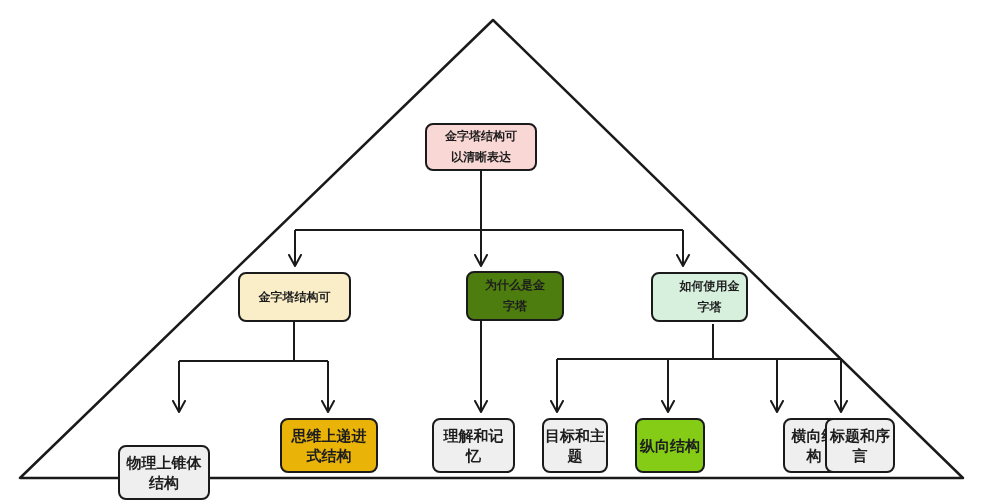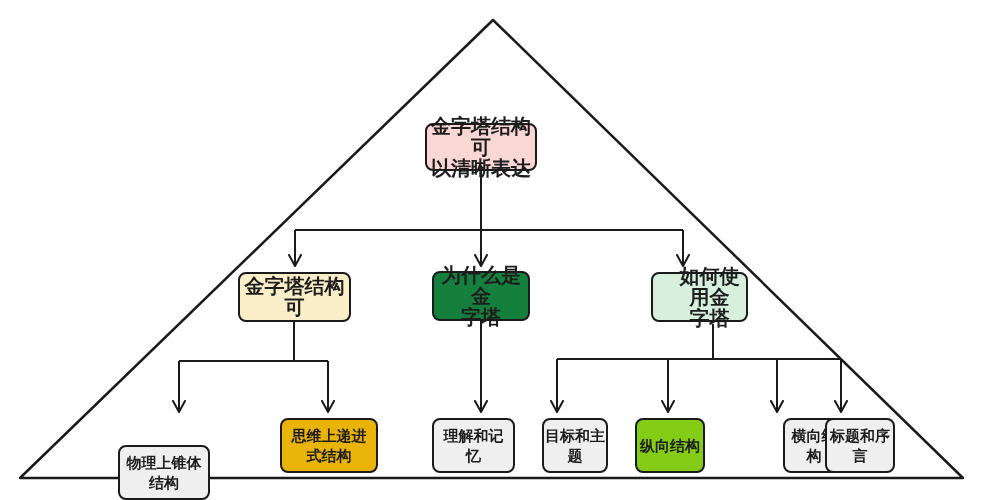--- a/index.html
+++ b/index.html
@@ -6,21 +6,21 @@
   .stage{
     position:relative;width:986px;height:500px;background:#ffffff;overflow:hidden;
     font-family:"DejaVu Sans",sans-serif;
   }
   .connector-layer{position:absolute;left:0;top:0;width:986px;height:500px;}
   .node{
     position:absolute;box-sizing:border-box;
     border:2px solid #1a1a1a;border-radius:8px;
     display:flex;align-items:center;justify-content:center;
     text-align:center;color:#1d1d1d;font-weight:600;
-    white-space:pre-line;line-height:21px;font-size:20px;
+    white-space:pre-line;line-height:21px;font-size:12px;
   }
   .lvl3{font-size:15px;line-height:20px;}
   #n-root        {left:425px;top:123px;width:112px;height:48px;}
   #n-what        {left:238px;top:272px;width:113px;height:50px;}
   #n-why         {left:432px;top:271px;width:98px;height:50px;}
   #n-how         {left:651px;top:272px;width:97px;height:50px;padding-left:20px;}
   #n-physical    {left:118px;top:418px;width:92px;height:55px;}
   #n-progressive {left:280px;top:418px;width:98px;height:55px;}
   #n-understand  {left:432px;top:418px;width:83px;height:55px;}
   #n-goal        {left:542px;top:418px;width:66px;height:55px;}
@@ -64,21 +64,21 @@
 
   <div class="node" id="n-root" style="background-color: rgb(249, 215, 212);">
     <span>金字塔结构可
 以清晰表达</span>
   </div>
 
   <div class="node" id="n-what" style="background-color: rgb(250, 238, 201);">
     <span>金字塔结构可</span>
   </div>
 
-  <div class="node" id="n-why" style="background-color: #15803d;">
+  <div class="node" id="n-why" style="background-color: #4d7c0f; margin-left: 34px;">
     <span>为什么是金
 字塔</span>
   </div>
 
   <div class="node" id="n-how" style="background-color: rgb(215, 240, 222);">
     <span>如何使用金
 字塔</span>
   </div>
 
   <div class="node lvl3" id="n-physical" style="background-color: rgb(239, 239, 239); margin-top: 27px;">

